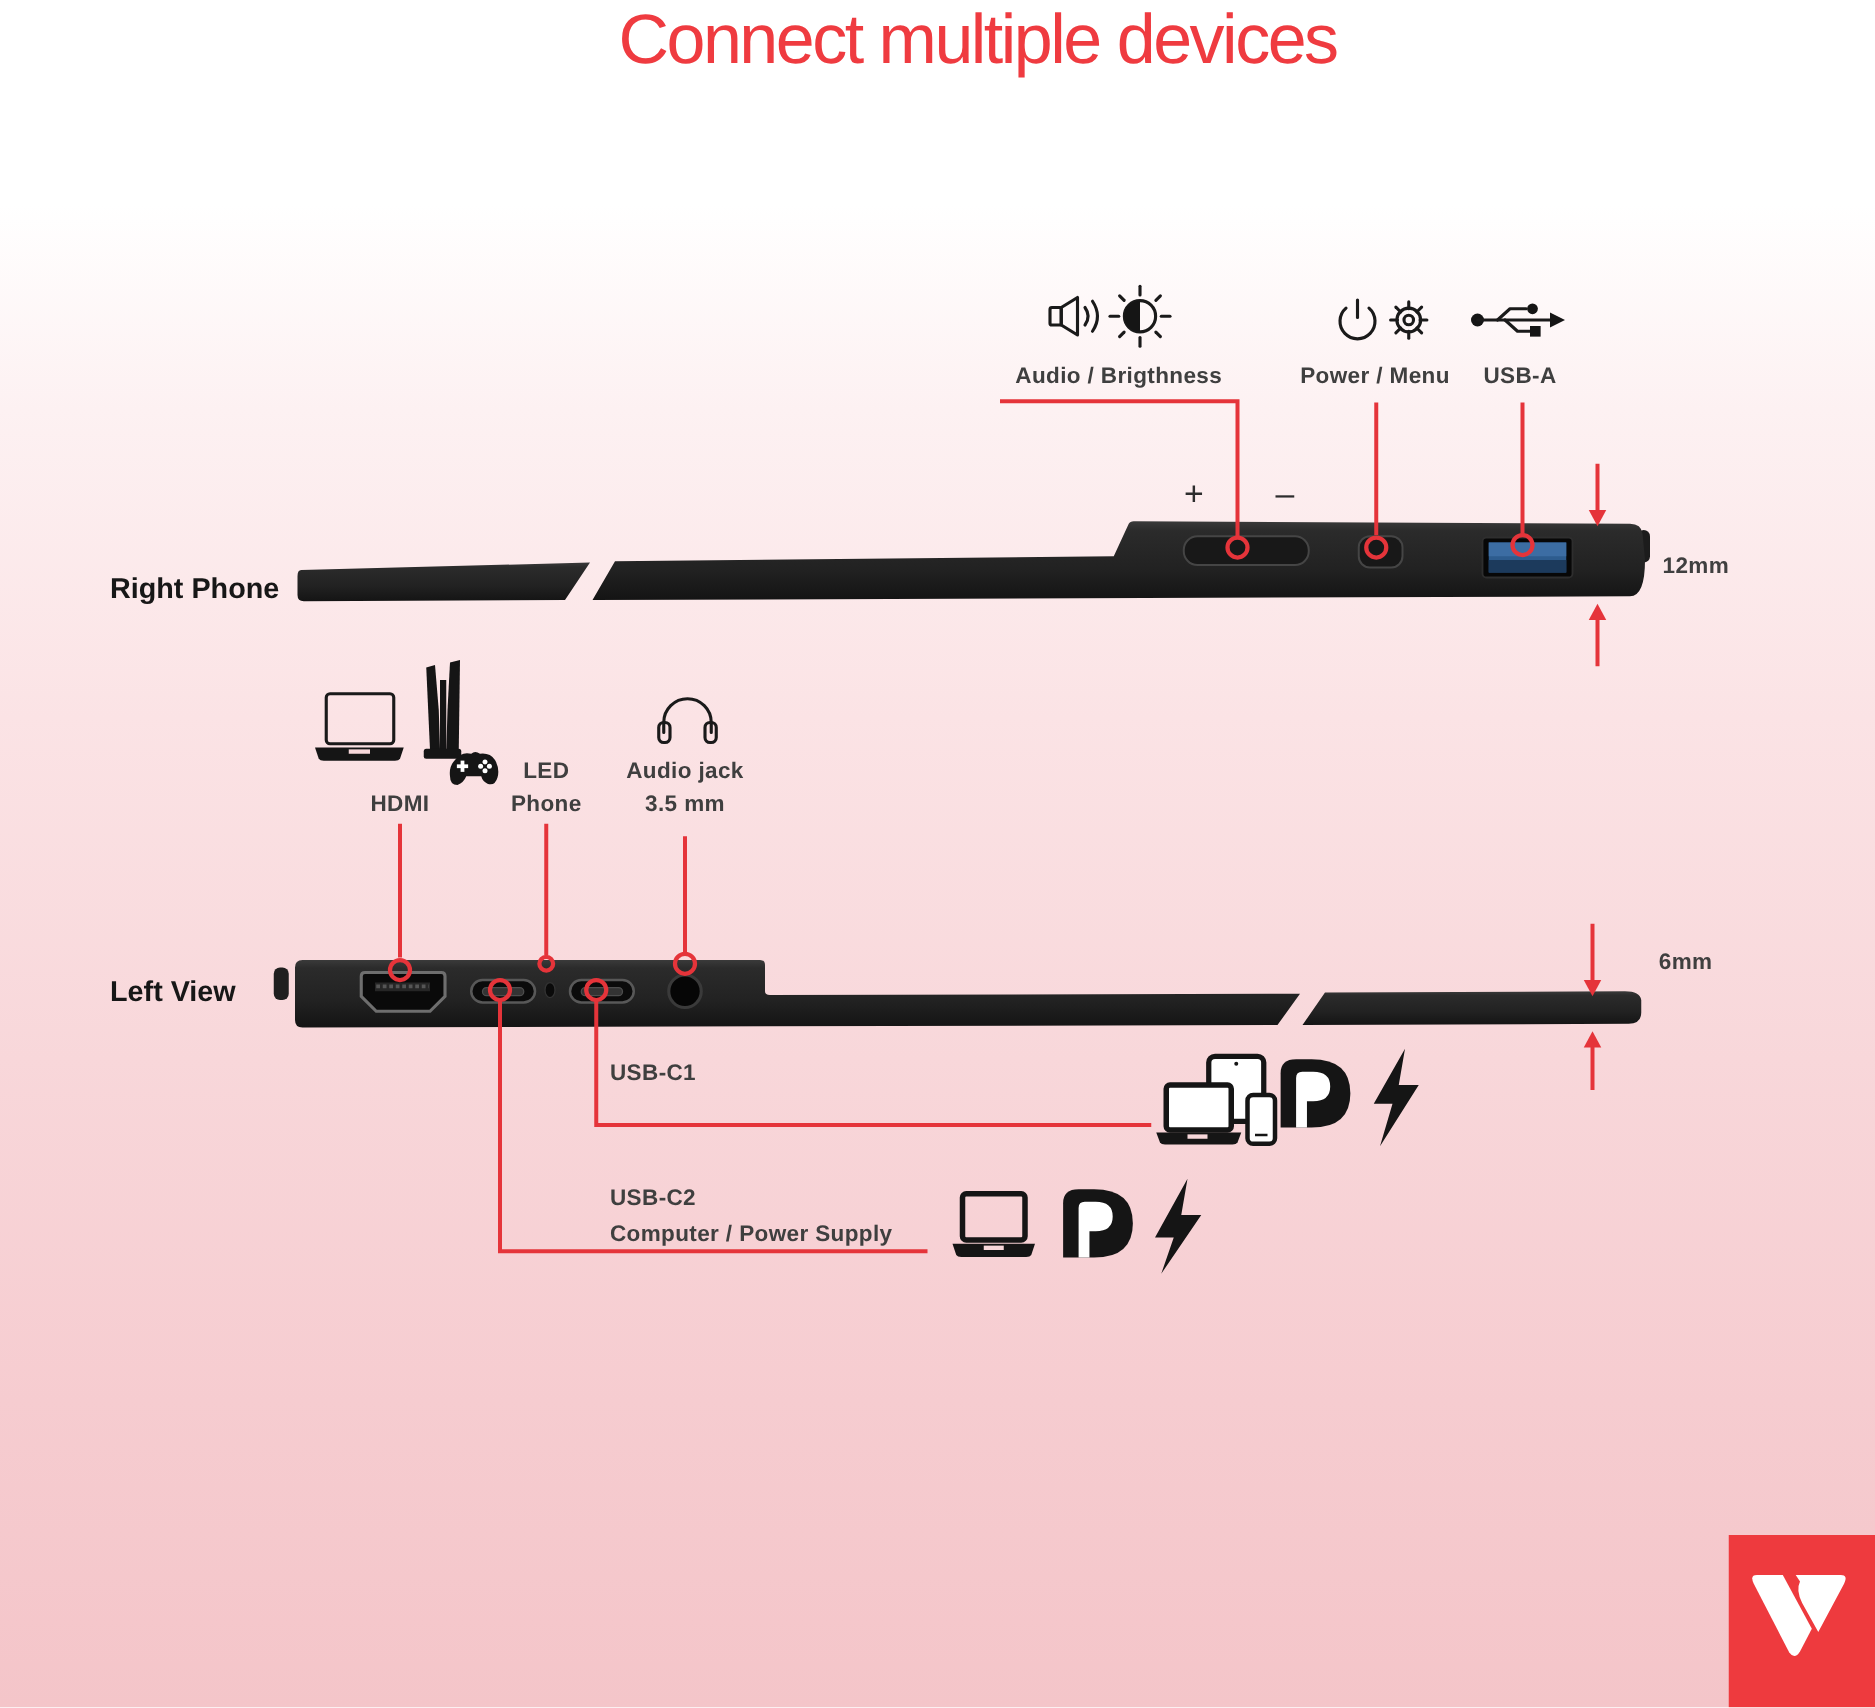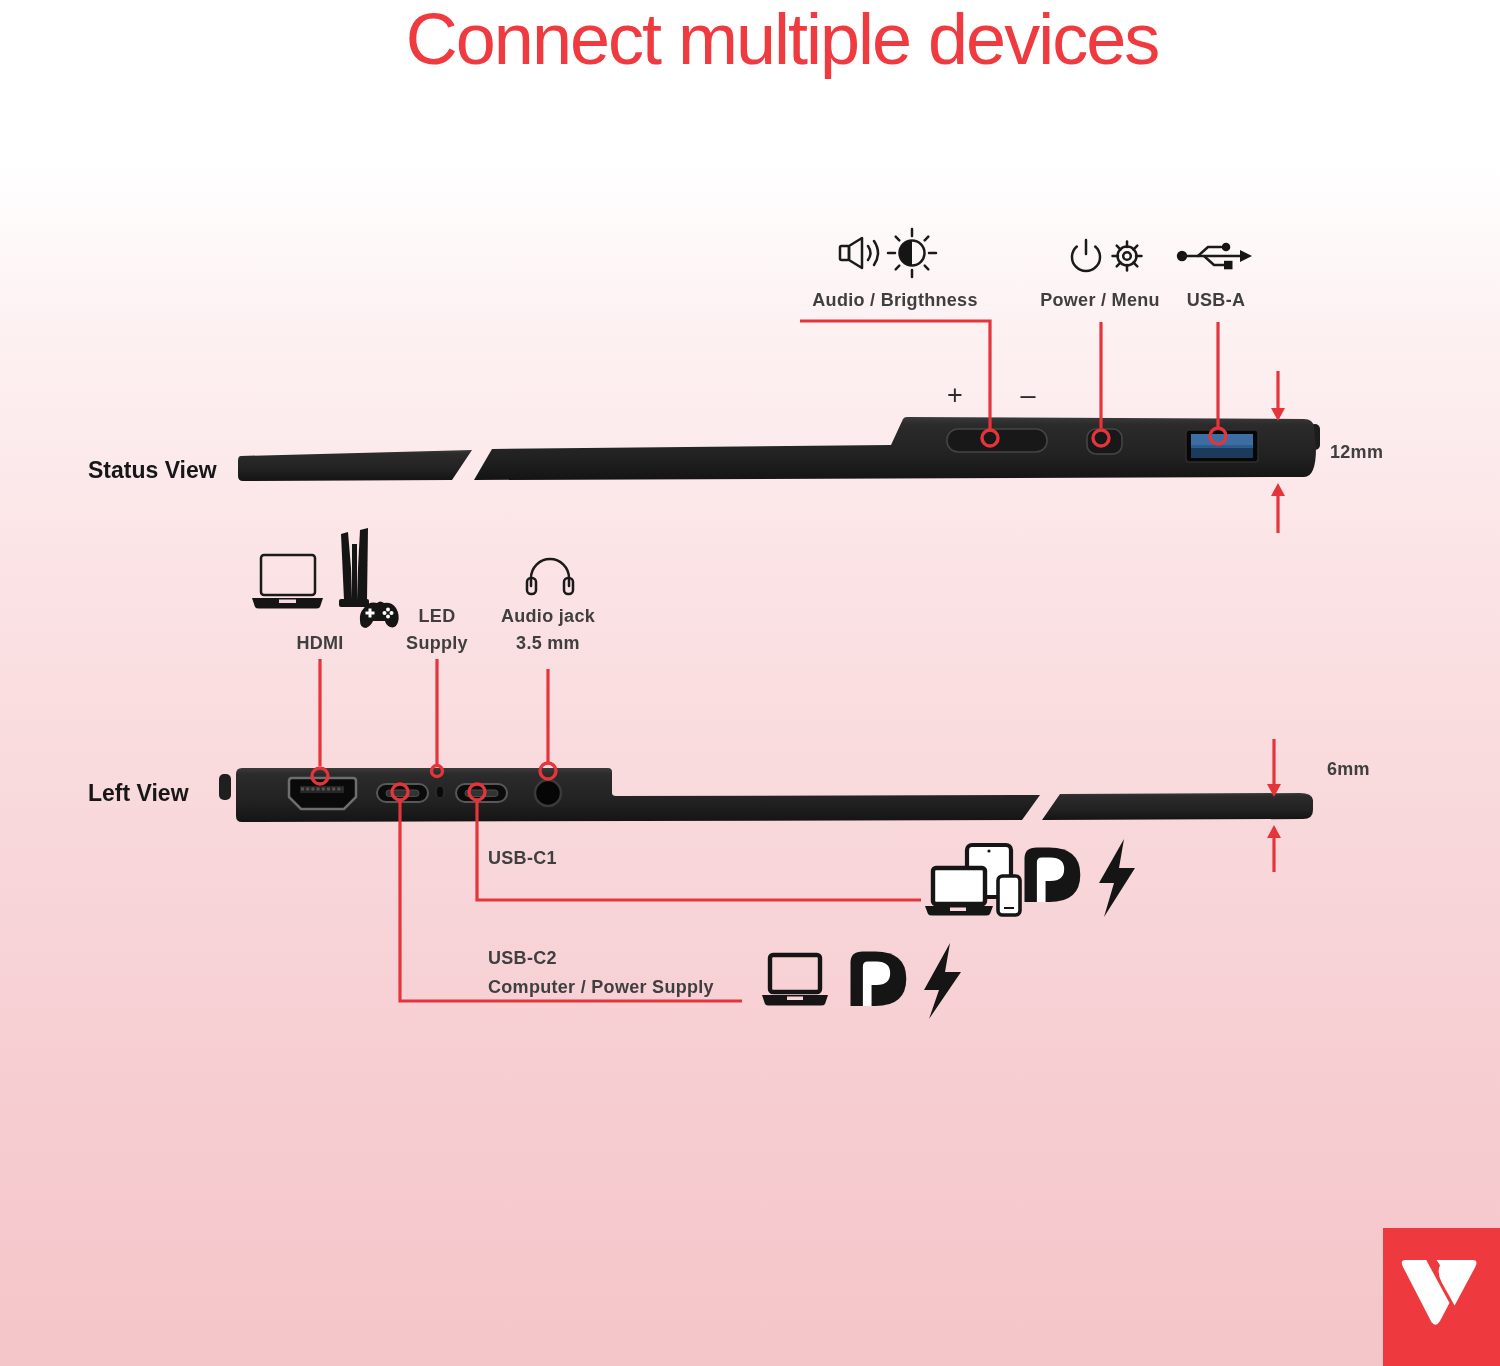--- a/index.html
+++ b/index.html
@@ -6,21 +6,21 @@
     --accent:#e5343a; --title-red:#ef3b40; --text:#3f3f3f; --text-strong:#171717;
     --bar:#242424; --usb-blue:#30619b; --logo-red:#ee3a3e;
   }
   *{margin:0;padding:0;box-sizing:border-box}
   body{font-family:"Liberation Sans","DejaVu Sans",sans-serif;}
   .stage{
     position:relative;width:1500px;height:1366px;overflow:hidden;
     background:linear-gradient(180deg,#ffffff 0%,#ffffff 12%,#fdf1f2 24%,#fbe3e5 42%,#f8d7da 62%,#f6ccd0 82%,#f4c5c9 100%);
   }
   .abs{position:absolute}
-  .title{left:64px;width:1436px;text-align:center;font-size:72px;line-height:1.05;
+  .title{left:64px;width:1436px;text-align:center;font-size:56px;line-height:1.05;
     font-weight:300;letter-spacing:-2px;color:var(--title-red);z-index:2}
   .lbl{font-size:18px;font-weight:700;color:var(--text);letter-spacing:.3px;line-height:27px;z-index:2}
   .lbl.center{text-align:center}
   .lbl.bold{font-weight:700;color:var(--text-strong);font-size:23px;letter-spacing:0}
   .sign{font-size:27px;font-weight:300;color:#2d2d2d;z-index:2;text-align:center}
   svg.overlay{position:absolute;left:0;top:0;z-index:1}
   .co{stroke:var(--accent);stroke-width:3.2;fill:none}
   .coring{stroke:var(--accent);stroke-width:3.4;fill:none}
   .cohead{fill:var(--accent);stroke:none}
   .ink{fill:#151515;stroke:none}
@@ -33,26 +33,26 @@
 <div class="stage">
 
   <div class="abs title" style="top:2px">Connect multiple devices</div>
 
   <div class="abs lbl center" style="left:770px;top:287px;width:250px">Audio / Brigthness</div>
   <div class="abs lbl center" style="left:975px;top:287px;width:250px">Power / Menu</div>
   <div class="abs lbl center" style="left:1141px;top:287px;width:150px">USB-A</div>
 
   <div class="abs sign" style="left:940px;top:380px;width:30px">+</div>
   <div class="abs sign" style="left:1013px;top:380px;width:30px">–</div>
-  <div class="abs lbl bold" style="left:88px;top:457px">Status View</div>
+  <div class="abs lbl bold" style="left:88px;top:457px">Right Phone</div>
   <div class="abs lbl" style="left:1330px;top:439px">12mm</div>
 
   <div class="abs lbl center" style="left:270px;top:630px;width:100px">HDMI</div>
   <div class="abs lbl center" style="left:407px;top:603px;width:60px">LED</div>
-  <div class="abs lbl center" style="left:402px;top:630px;width:70px">Supply</div>
+  <div class="abs lbl center" style="left:402px;top:630px;width:70px">Phone</div>
   <div class="abs lbl center" style="left:488px;top:603px;width:120px">Audio jack</div>
   <div class="abs lbl center" style="left:488px;top:630px;width:120px">3.5 mm</div>
   <div class="abs lbl bold" style="left:88px;top:780px">Left View</div>
   <div class="abs lbl" style="left:1327px;top:756px">6mm</div>
 
   <div class="abs lbl" style="left:488px;top:845px">USB-C1</div>
   <div class="abs lbl" style="left:488px;top:945px">USB-C2</div>
   <div class="abs lbl" style="left:488px;top:974px">Computer / Power Supply</div>
 
   <svg class="overlay" width="1500" height="1366" viewBox="0 0 1500 1366">

